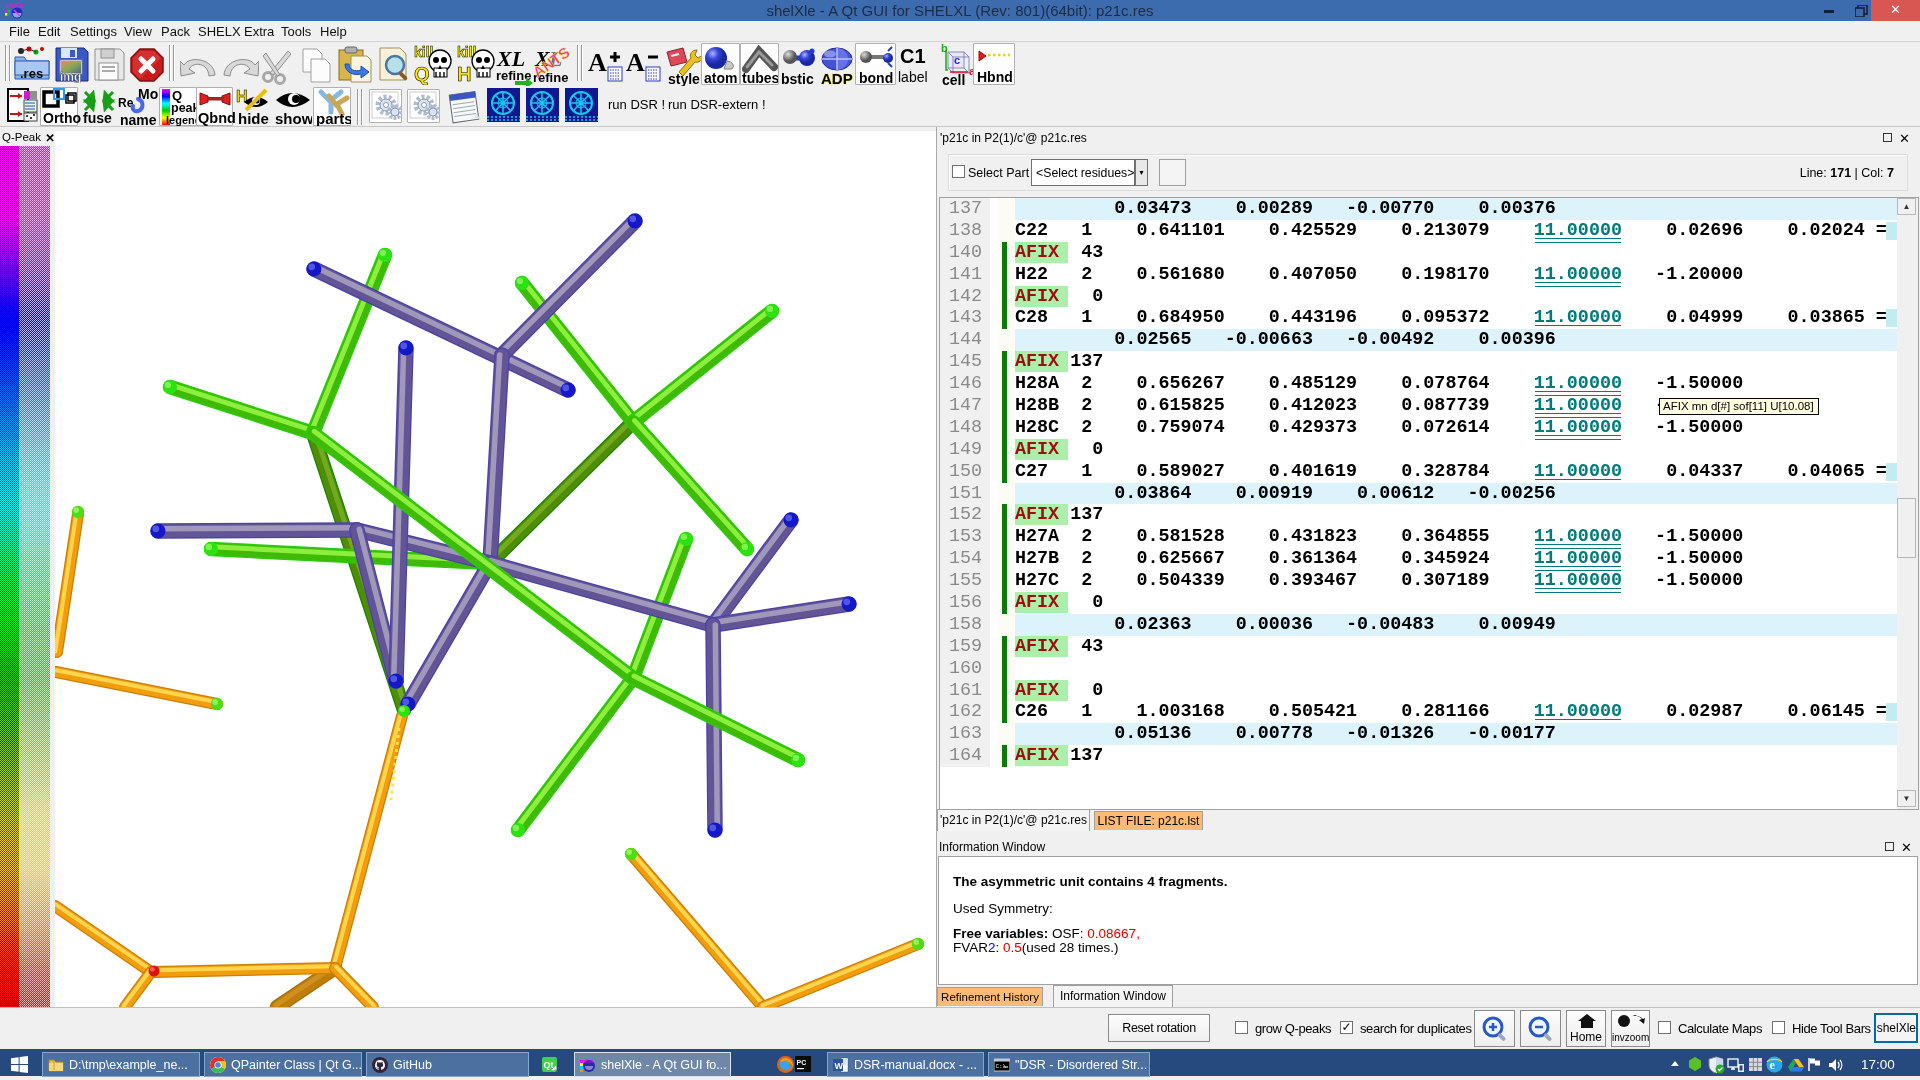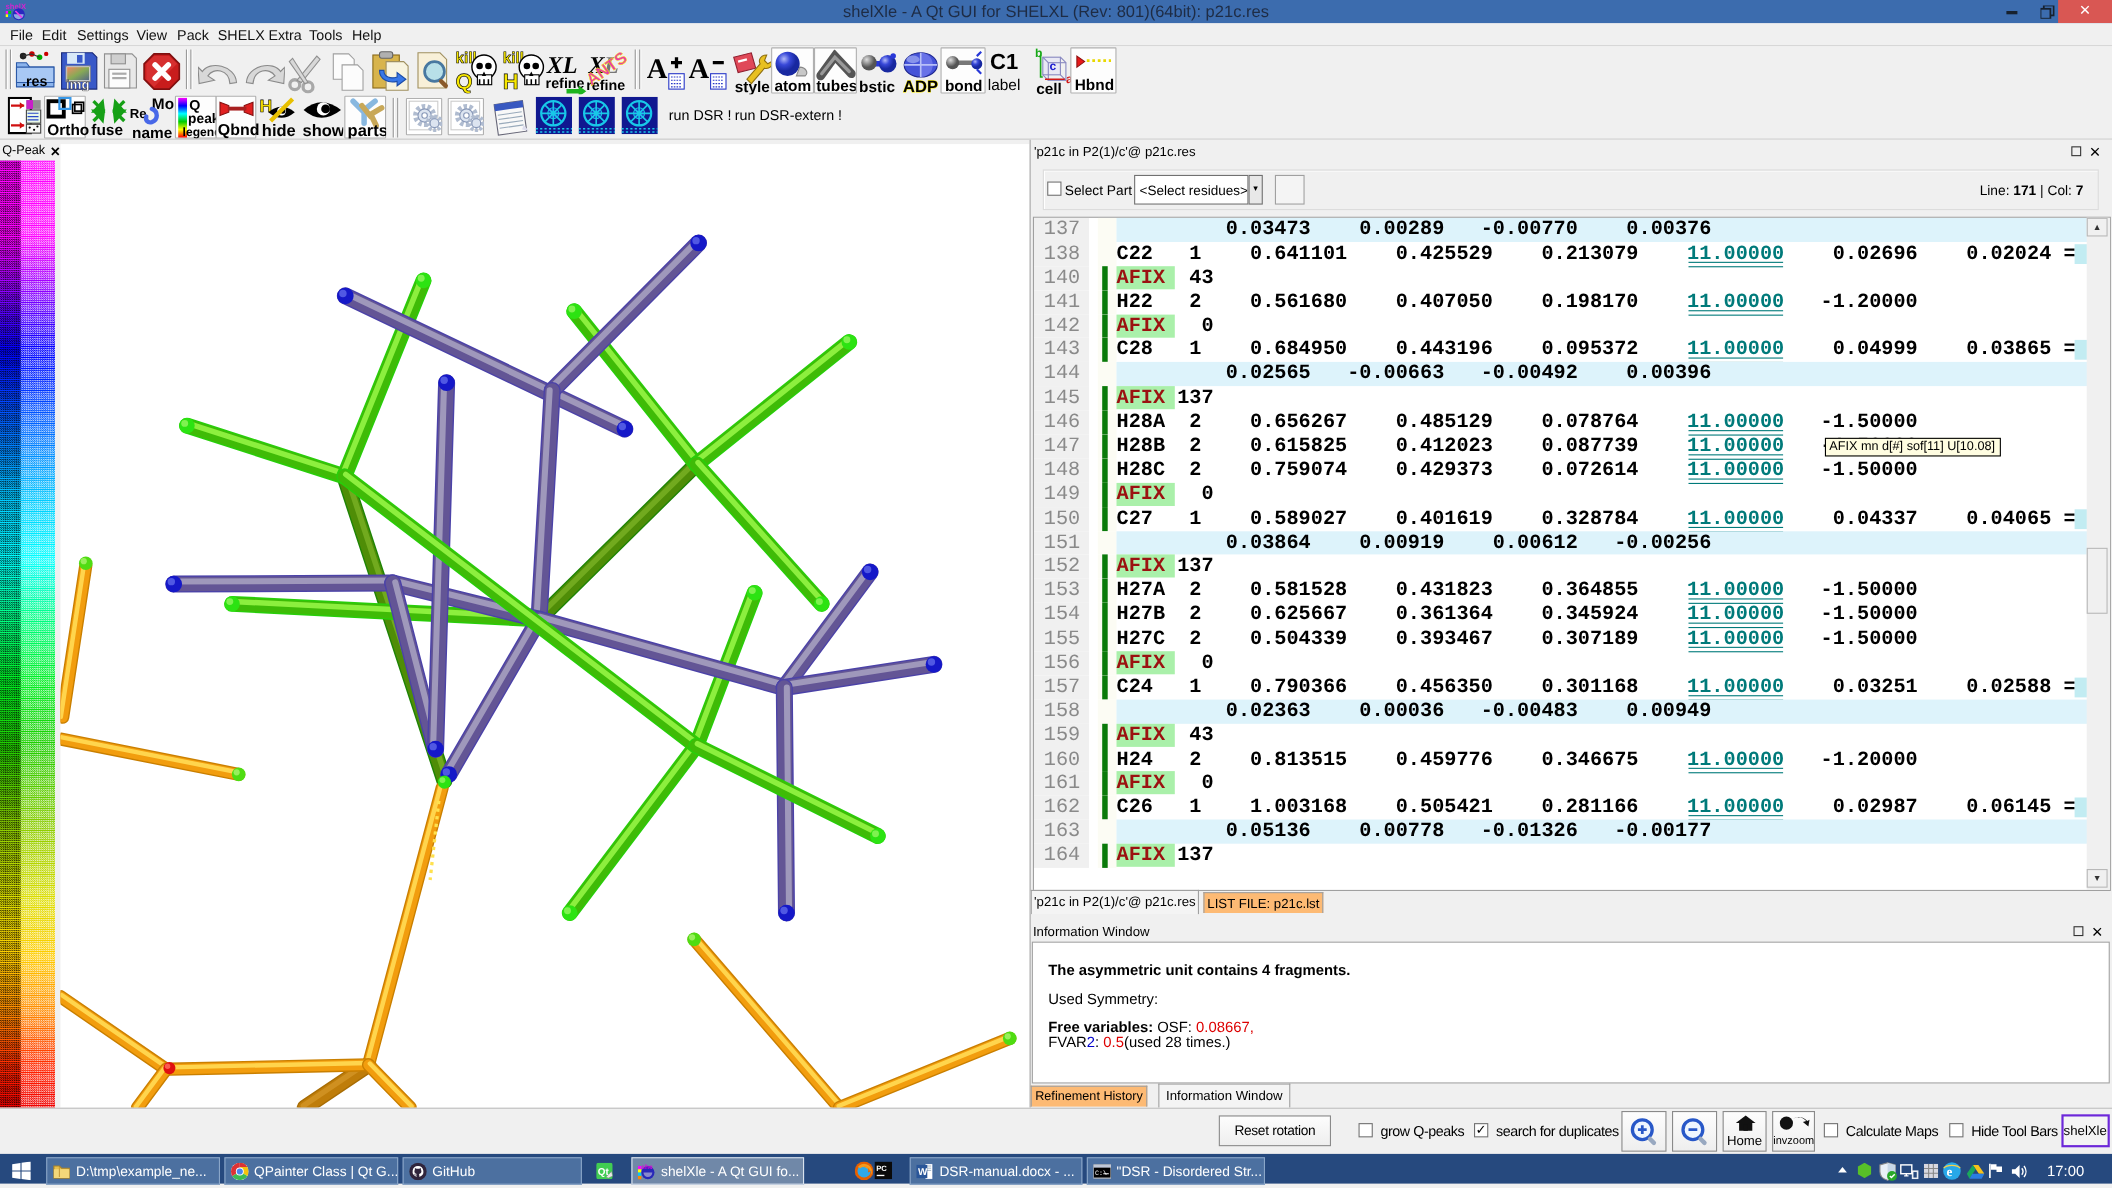--- a/index.html
+++ b/index.html
@@ -679,24 +679,23 @@
         <div class="row "><span class="ln">147</span><span class="mk"><span class="bar"></span></span><span class="tx">H28B  2    0.615825    0.412023    0.087739    <span class="tl">11.00000</span>   -1.50000</span></div>
         <div class="row "><span class="ln">148</span><span class="mk"><span class="bar"></span></span><span class="tx">H28C  2    0.759074    0.429373    0.072614    <span class="tl">11.00000</span>   -1.50000</span></div>
         <div class="row "><span class="ln">149</span><span class="mk"><span class="bar"></span></span><span class="tx"><span class="afx">AFIX</span>   0</span></div>
         <div class="row "><span class="ln">150</span><span class="mk"><span class="bar"></span></span><span class="tx">C27   1    0.589027    0.401619    0.328784    <span class="tl">11.00000</span>    0.04337    0.04065 =</span><span class="eqbox"></span></div>
         <div class="row ru"><span class="ln">151</span><span class="mk"></span><span class="tx">         0.03864    0.00919    0.00612   -0.00256</span></div>
         <div class="row "><span class="ln">152</span><span class="mk"><span class="bar"></span></span><span class="tx"><span class="afx">AFIX</span> 137</span></div>
         <div class="row "><span class="ln">153</span><span class="mk"><span class="bar"></span></span><span class="tx">H27A  2    0.581528    0.431823    0.364855    <span class="tl">11.00000</span>   -1.50000</span></div>
         <div class="row "><span class="ln">154</span><span class="mk"><span class="bar"></span></span><span class="tx">H27B  2    0.625667    0.361364    0.345924    <span class="tl">11.00000</span>   -1.50000</span></div>
         <div class="row "><span class="ln">155</span><span class="mk"><span class="bar"></span></span><span class="tx">H27C  2    0.504339    0.393467    0.307189    <span class="tl">11.00000</span>   -1.50000</span></div>
         <div class="row "><span class="ln">156</span><span class="mk"><span class="bar"></span></span><span class="tx"><span class="afx">AFIX</span>   0</span></div>
-        <div class="row "><span class="ln">157</span><span class="mk"><span class="bar"></span></span><span class="tx">C24   1    0.790366    0.456350    0.301168    <span class="tl">11.00000</span>    0.03251    0.02588 =</span><span class="eqbox"></span></div>
         <div class="row ru"><span class="ln">158</span><span class="mk"></span><span class="tx">         0.02363    0.00036   -0.00483    0.00949</span></div>
         <div class="row "><span class="ln">159</span><span class="mk"><span class="bar"></span></span><span class="tx"><span class="afx">AFIX</span>  43</span></div>
-        <div class="row "><span class="ln">160</span><span class="mk"><span class="bar"></span></span><span class="tx">H24   2    0.813515    0.459776    0.346675    <span class="tl">11.00000</span>   -1.20000</span></div>
+        <div class="row "><span class="ln">160</span><span class="mk"><span class="bar"></span></span></div>
         <div class="row "><span class="ln">161</span><span class="mk"><span class="bar"></span></span><span class="tx"><span class="afx">AFIX</span>   0</span></div>
         <div class="row "><span class="ln">162</span><span class="mk"><span class="bar"></span></span><span class="tx">C26   1    1.003168    0.505421    0.281166    <span class="tl">11.00000</span>    0.02987    0.06145 =</span><span class="eqbox"></span></div>
         <div class="row ru"><span class="ln">163</span><span class="mk"></span><span class="tx">         0.05136    0.00778   -0.01326   -0.00177</span></div>
         <div class="row "><span class="ln">164</span><span class="mk"><span class="bar"></span></span><span class="tx"><span class="afx">AFIX</span> 137</span></div>
       </div>
  <div style="position:absolute;left:960px;top:71px;width:21px;height:611px;background:#f0f0f0;">
    <div class="sbb" style="top:0">▲</div>
    <div class="sbb" style="top:300px;height:60px"></div>
    <div class="sbb" style="top:592px">▼</div>
  </div>
@@ -746,21 +745,21 @@
           <rect x="9" y="9" width="4" height="6" fill="#111"></rect>
         </svg>Home</div>
  <div class="bbtn" style="left:1611px;top:2px;width:39px;height:37px;text-align:center;font-size:10px;padding-top:21px"><svg width="30" height="16" viewBox="0 0 30 16" style="position:absolute;left:4px;top:2px">
           <circle cx="8" cy="8" r="6" fill="#111"></circle>
           <path d="M14 4 q6 -4 12 2 l-3 1 5 4 1 -6 -2 1 q-6 -6 -13 -2z" fill="#111"></path>
         </svg>invzoom</div>
  <span class="bchk" style="left:1658px"></span>
       <span class="blbl" style="left:1678px">Calculate Maps</span>
  <span class="bchk" style="left:1772px"></span>
       <span class="blbl" style="left:1792px">Hide Tool Bars</span>
- <div style="position:absolute;left:1874px;top:5px;width:44px;height:30px;border:2px solid #6d28d9;background:#f4f4f4;text-align:left;line-height:26px;font-size:12px">shelXle</div>
+ <div style="position:absolute;left:1874px;top:5px;width:44px;height:30px;border:2px solid #0369a1;background:#f4f4f4;text-align:right;line-height:26px;font-size:12px">shelXle</div>
 </div>
 
 <div id="task">
  <svg width="17" height="17" viewBox="0 0 17 17" style="position:absolute;left:11px;top:7px">
         <path d="M0 2.3 L7.6 1.2 V8 H0 Z M8.6 1 L17 0 V8 H8.6 Z M0 9 H7.6 V15.8 L0 14.7 Z M8.6 9 H17 V17 L8.6 15.9 Z" fill="#fff"></path>
       </svg>
  <div class="tbtn" style="left:42px;width:158px">
         <svg width="16" height="16" viewBox="0 0 16 16" style="position:absolute;left:5px;top:4px">
           <path d="M1 3 h5 l2 2 h7 v9 h-14z" fill="#e8c04c" stroke="#a8822a"></path>
           <path d="M1 6 h14 v8 h-14z" fill="#f4d87a"></path>

